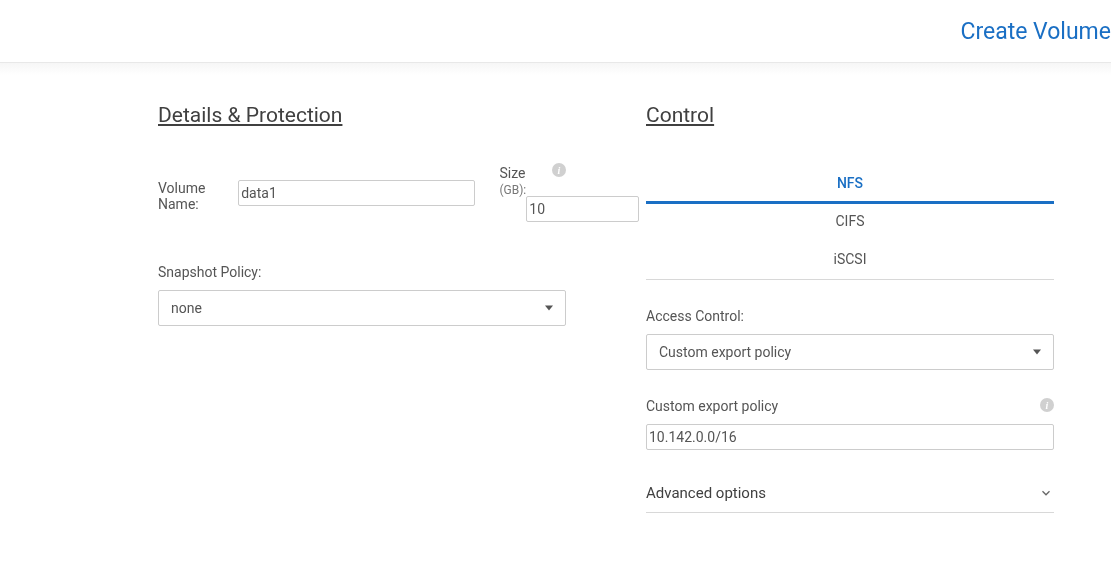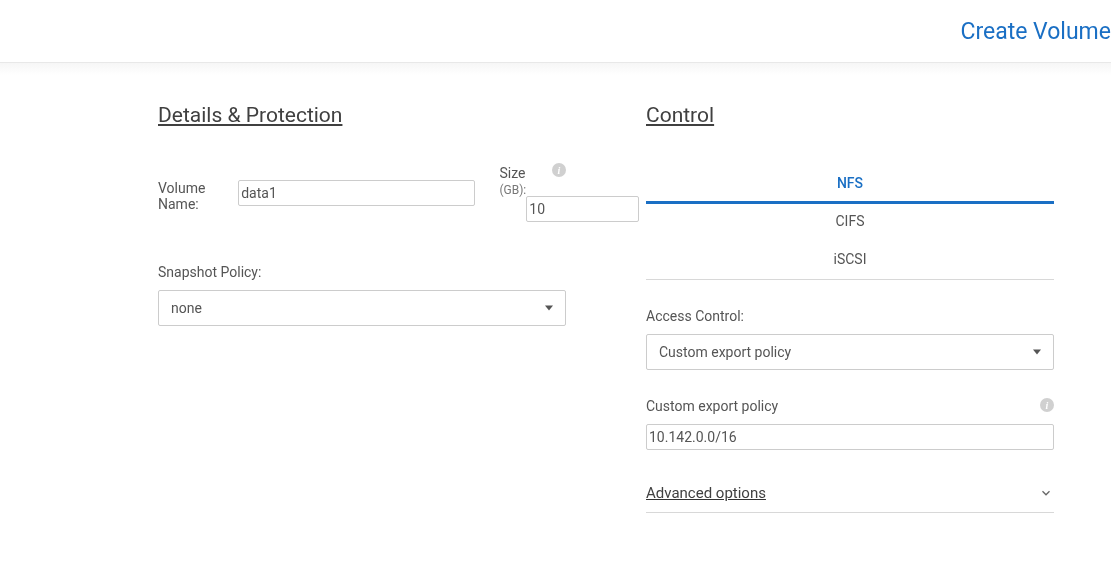--- a/index.html
+++ b/index.html
@@ -135,21 +135,20 @@
     .field-block { margin-bottom: 28px; position: relative; }
     .narrow-label { font-size: 14px; color: #555; margin-bottom: 10px; display: block;}
     .full-input { width: 408px; }
     .adv-row {
       display: flex;
       justify-content: space-between;
       align-items: center;
       border-bottom: 1px solid #d8d8d8;
       padding: 6px 0 10px;
       cursor: pointer;
-      text-decoration: underline;
     }
     .adv-label { font-size: 15px; color: #404040; }
     .chevron {
       width: 16px; height: 16px;
       display: flex; align-items: center; justify-content: center;
     }
     .chevron svg { stroke: #666; }
   </style>
 </head>
 <body>

